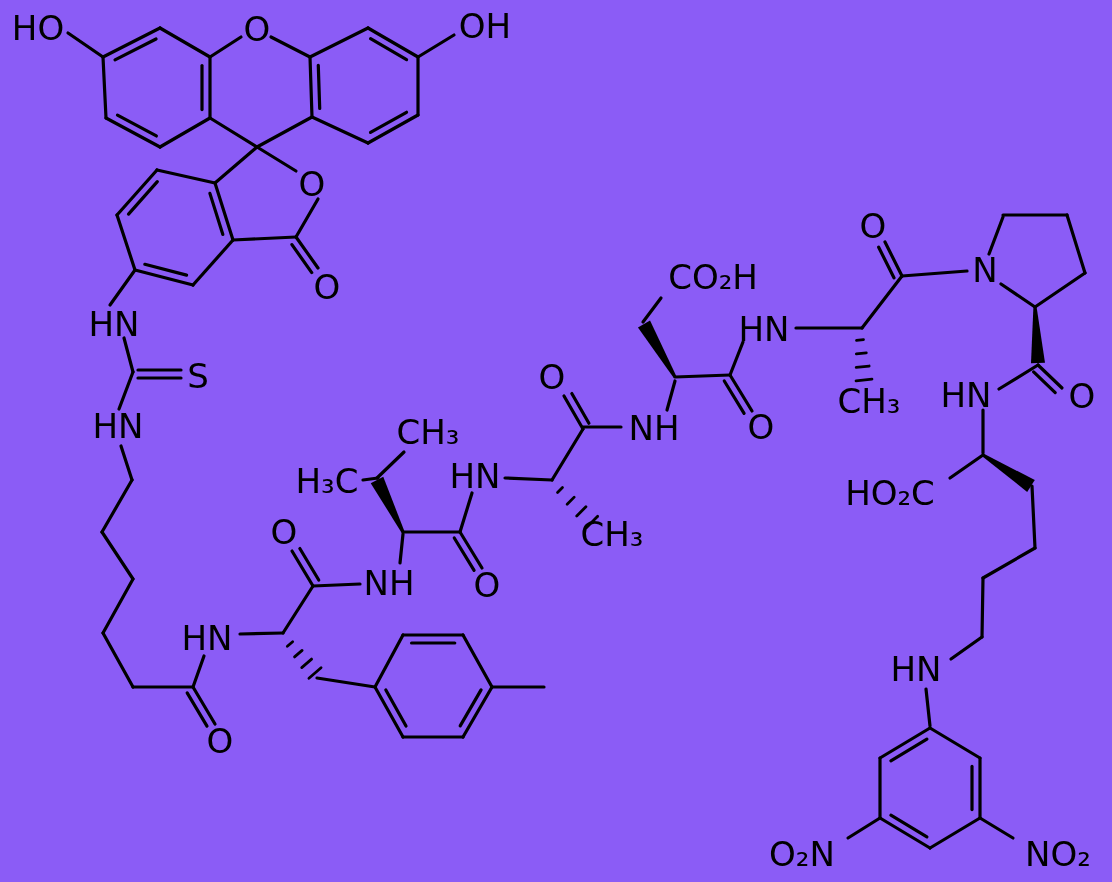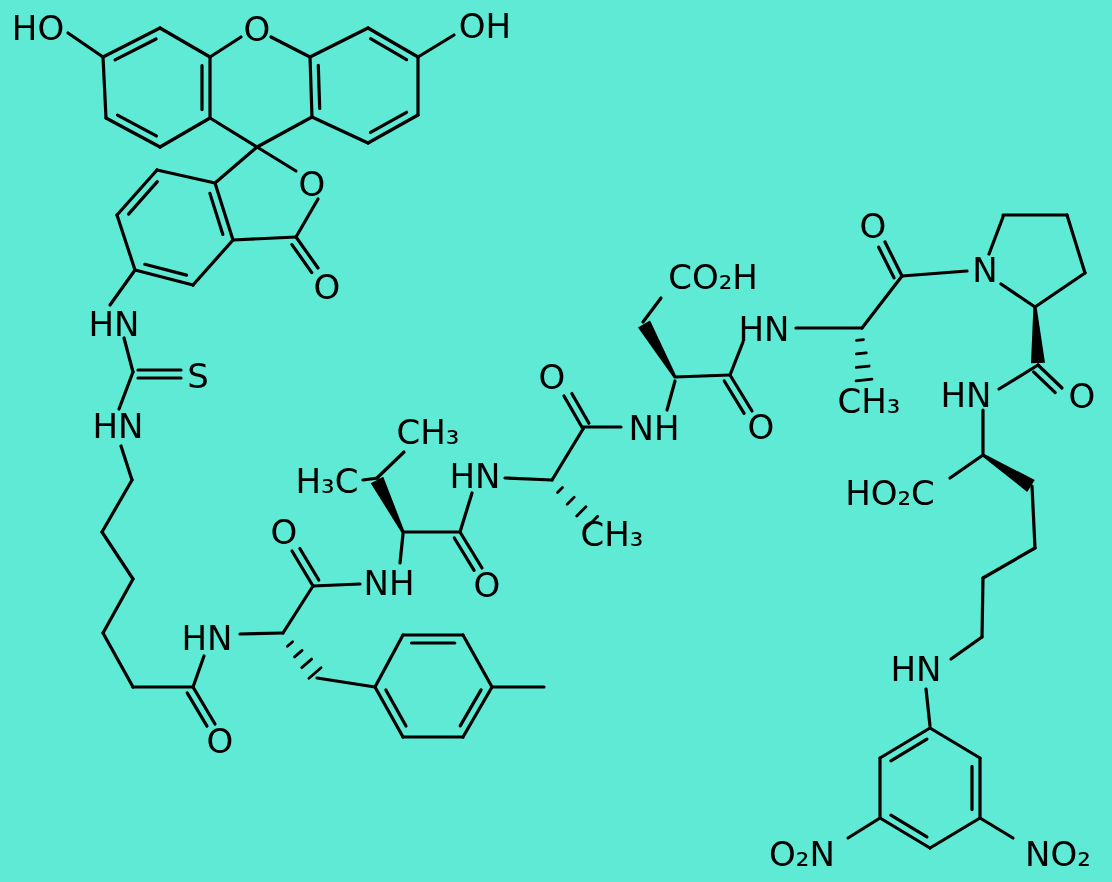--- a/index.html
+++ b/index.html
@@ -1,17 +1,17 @@
 <!DOCTYPE html>
 <html><head>
 <meta charset="utf-8">
 <style>
   html,body{margin:0;padding:0;background:#ffffff;}
   body{width:1112px;height:882px;overflow:hidden;}
-  #canvas{width:1112px;height:882px;position:relative;background:#5eead4;}
+  #canvas{width:1112px;height:882px;position:relative;background:#8b5cf6;}
   svg{display:block;}
   .atom-label{
     font-family:"DejaVu Sans","Liberation Sans",sans-serif;
     font-size:34px;
     fill:#000000;
     text-anchor:middle;
   }
 </style>
 </head>
 <body>

